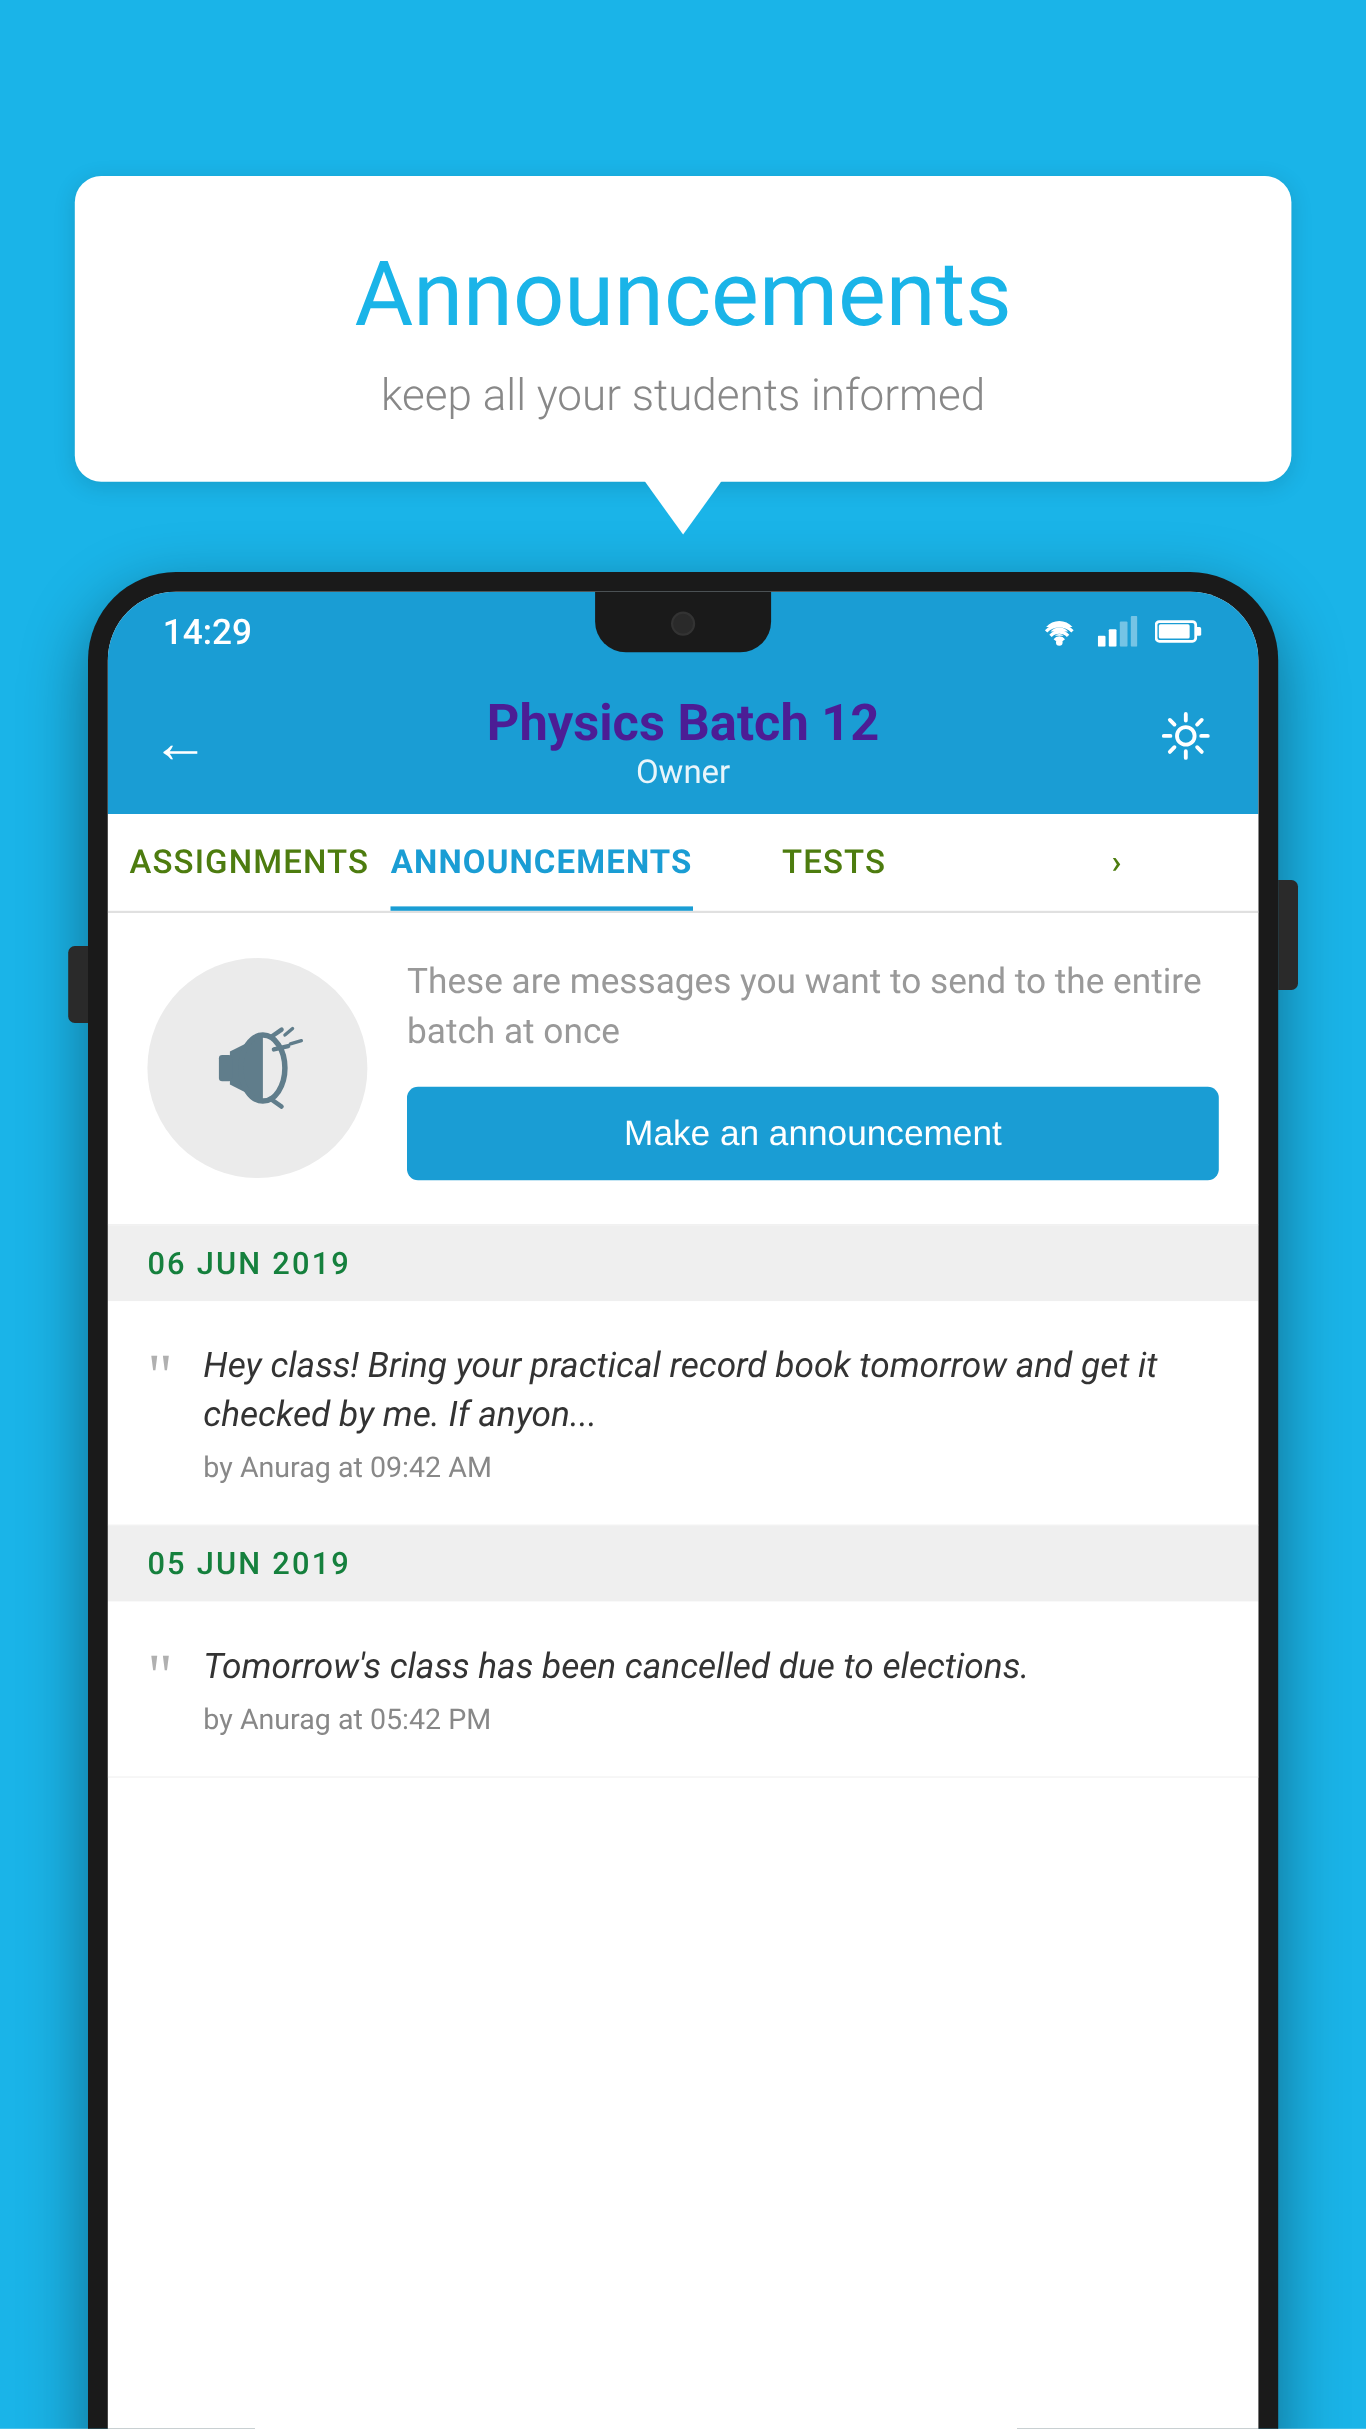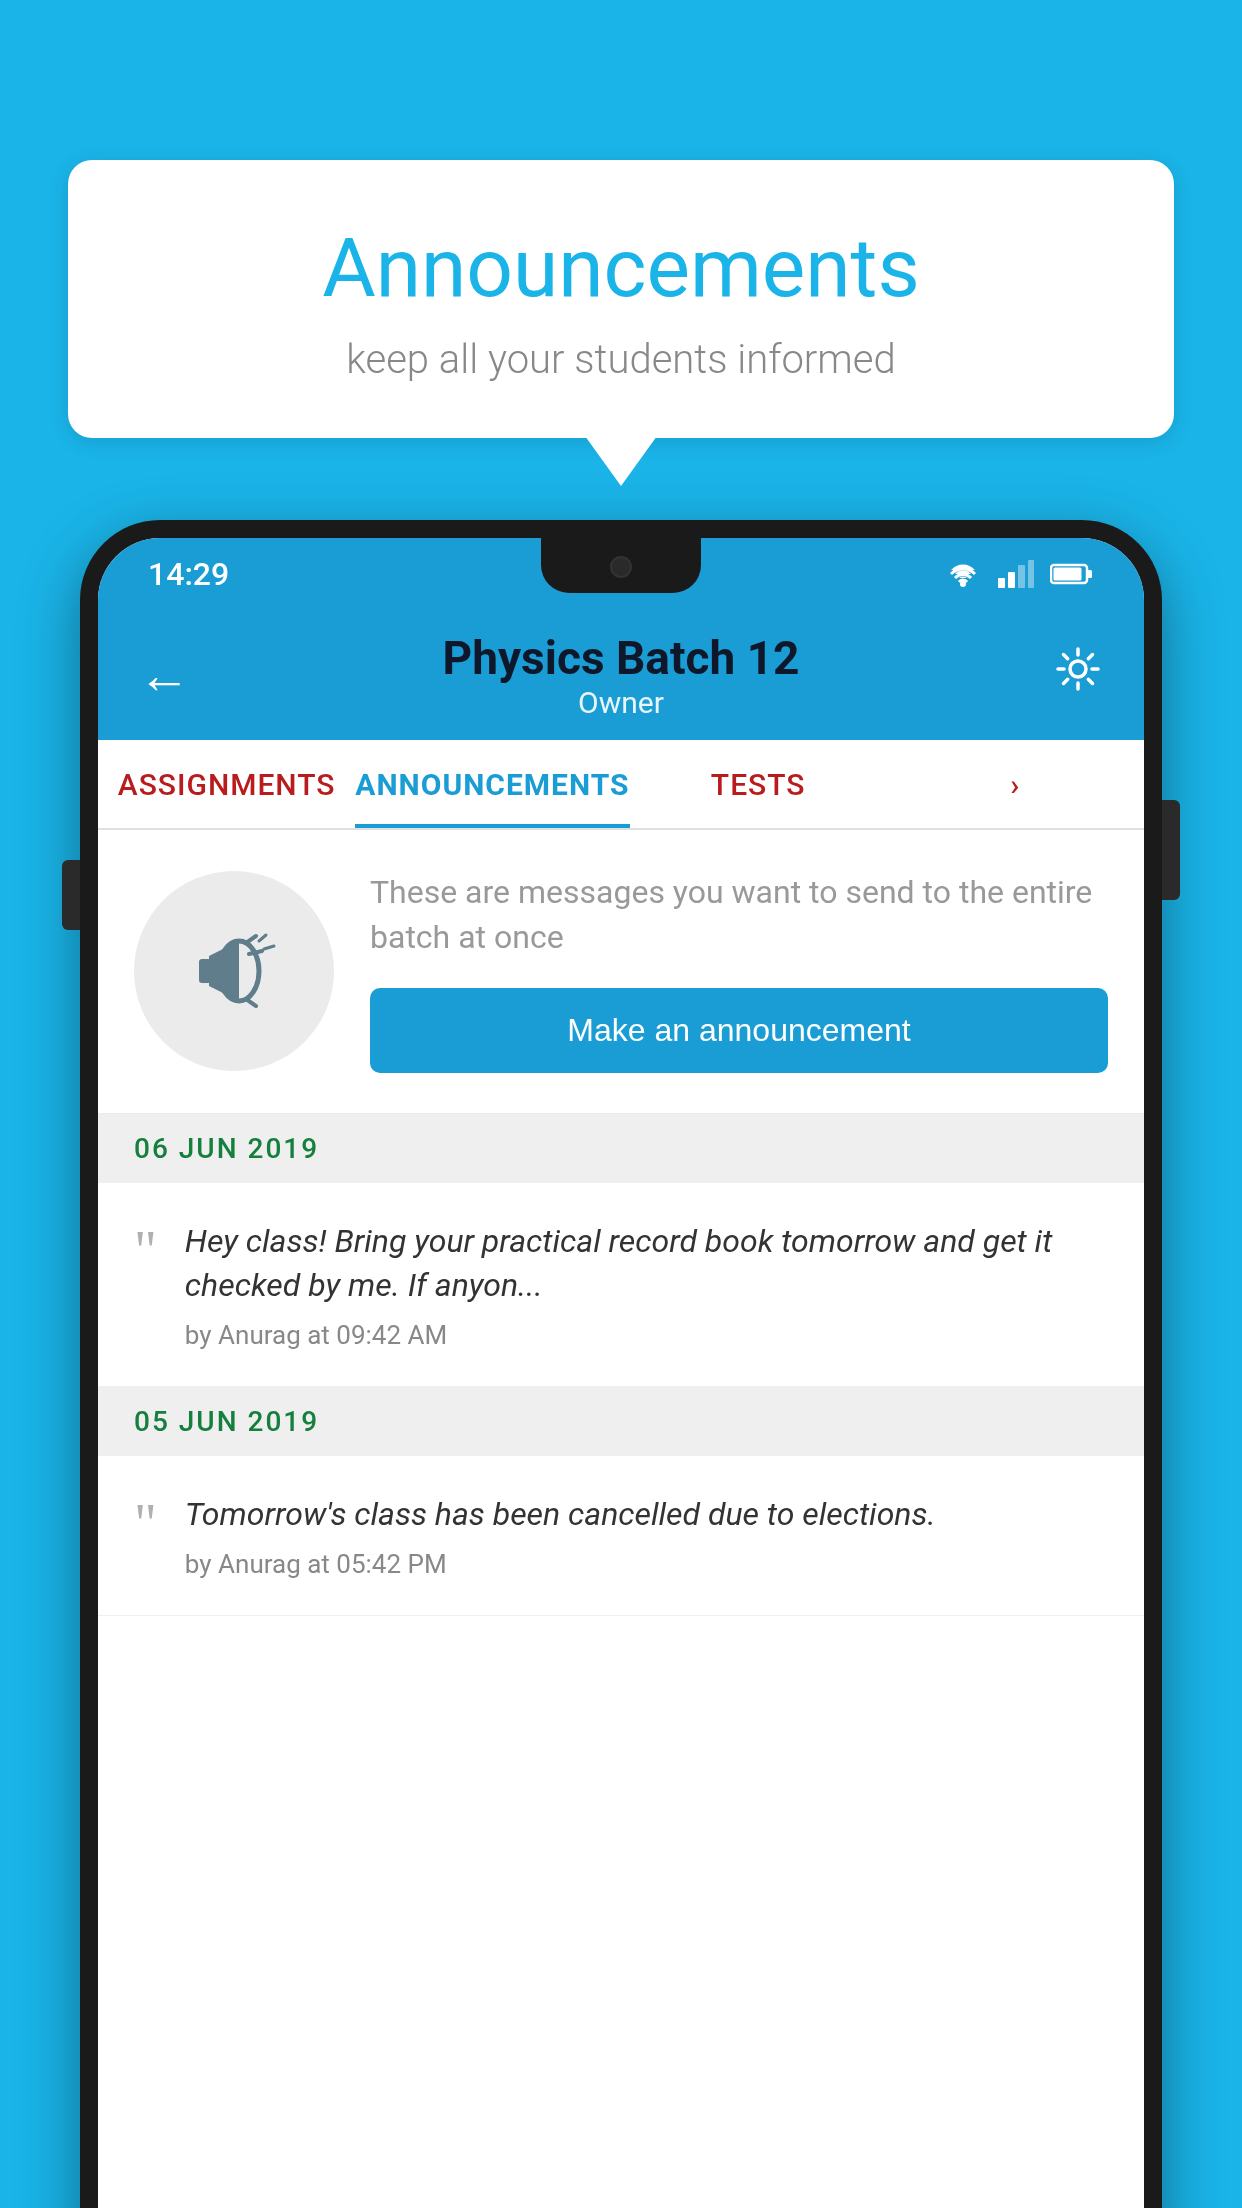--- a/index.html
+++ b/index.html
@@ -167,21 +167,21 @@
       color: white;
       font-size: 52px;
       cursor: pointer;
     }
 
     .header-center {
       text-align: center;
     }
 
     .header-title {
-      color: #0f172a;
+      color: #4c1d95;
       font-size: 46px;
       font-weight: 700;
     }
 
     .header-subtitle {
       color: rgba(255,255,255,0.9);
       font-size: 30px;
       font-weight: 400;
     }
 
@@ -198,21 +198,21 @@
       height: 90px;
     }
 
     .tab-item {
       flex: 1;
       display: flex;
       align-items: center;
       justify-content: center;
       font-size: 30px;
       font-weight: 500;
-      color: #b91c1c;
+      color: #4d7c0f;
       cursor: pointer;
       position: relative;
       letter-spacing: 1px;
     }
 
     .tab-item.active {
       color: #1a9dd4;
       font-weight: 700;
     }
 

